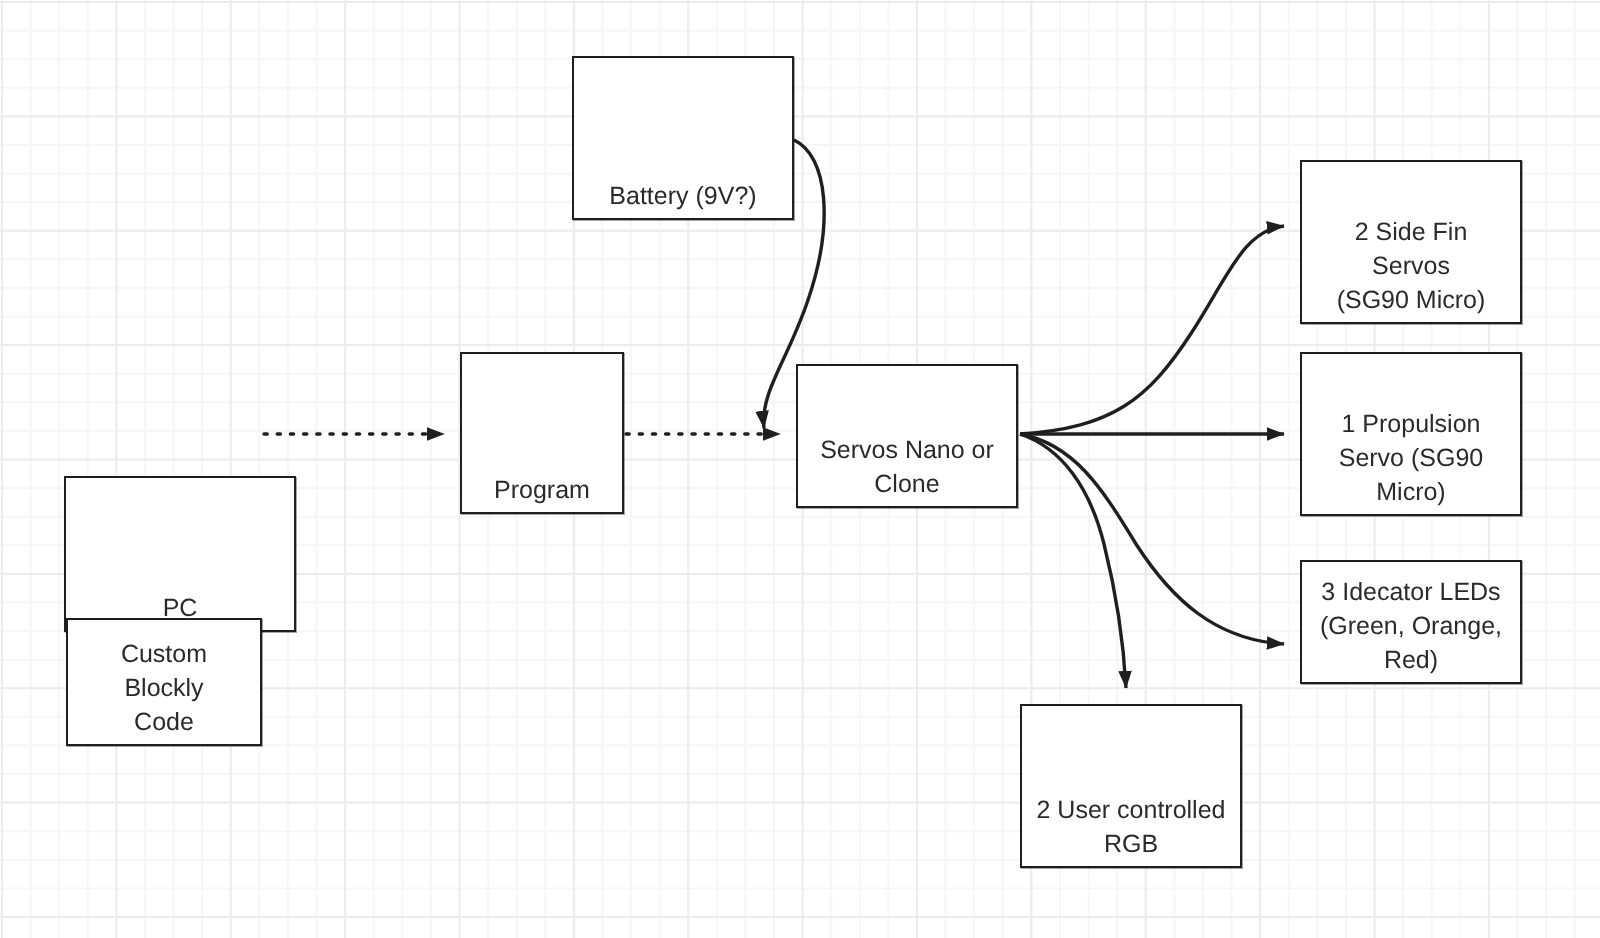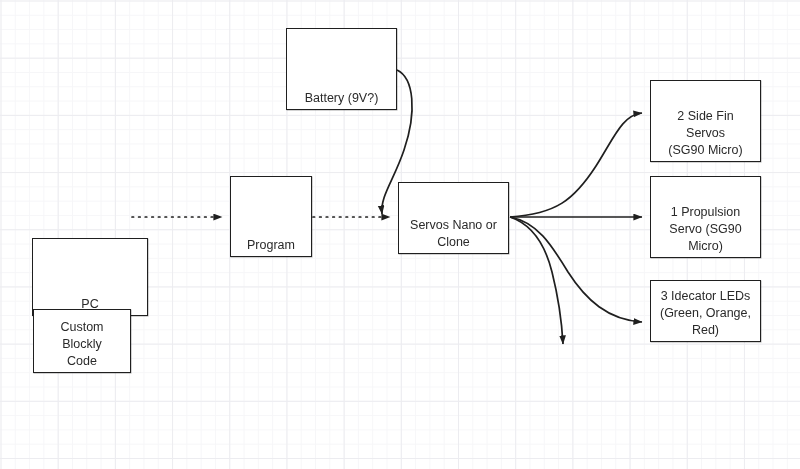--- a/index.html
+++ b/index.html
@@ -134,14 +134,18 @@
 Servo (SG90
 Micro)</span>
   </div>
 
   <div class="node" style="left:650px; top:280px; width:111px; height:62px;">
     <span>3 Idecator LEDs
 (Green, Orange,
 Red)</span>
   </div>
 
+  <div class="node" style="left:510px; top:352px; width:111px; height:82px;">
+    <span>2 User controlled
+RGB</span>
+  </div>
 
 </div>
 
 </body></html>

